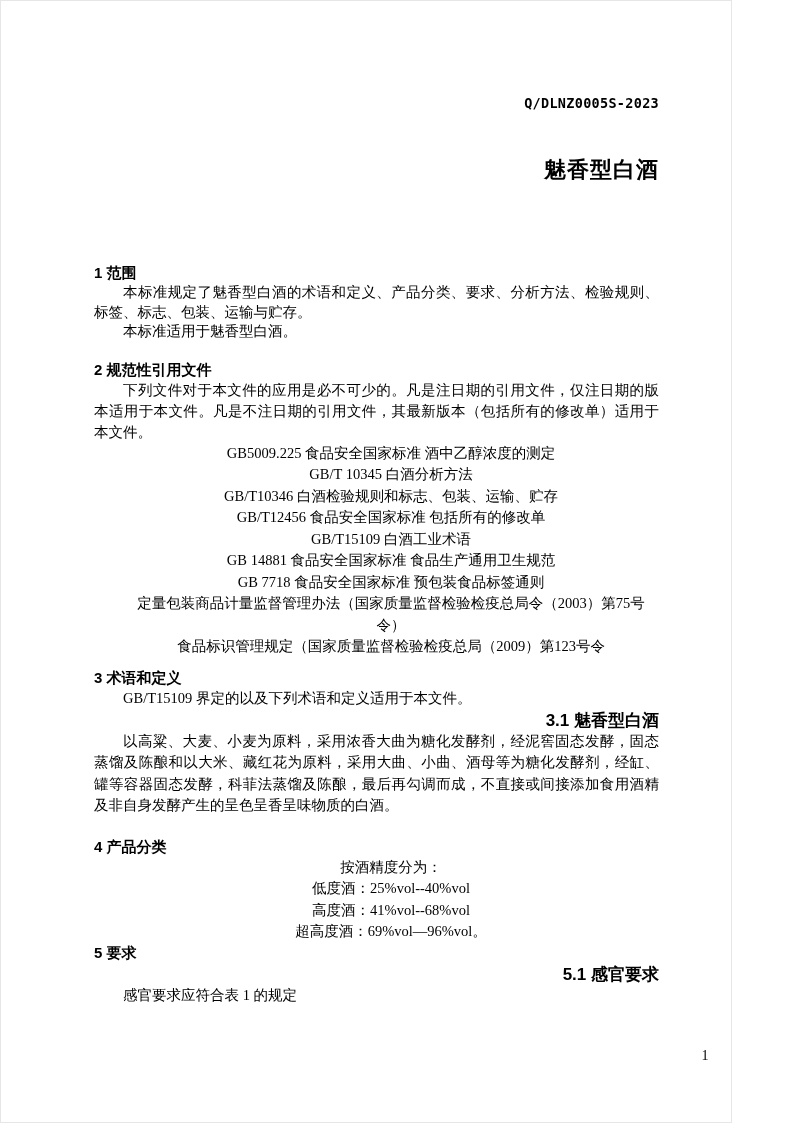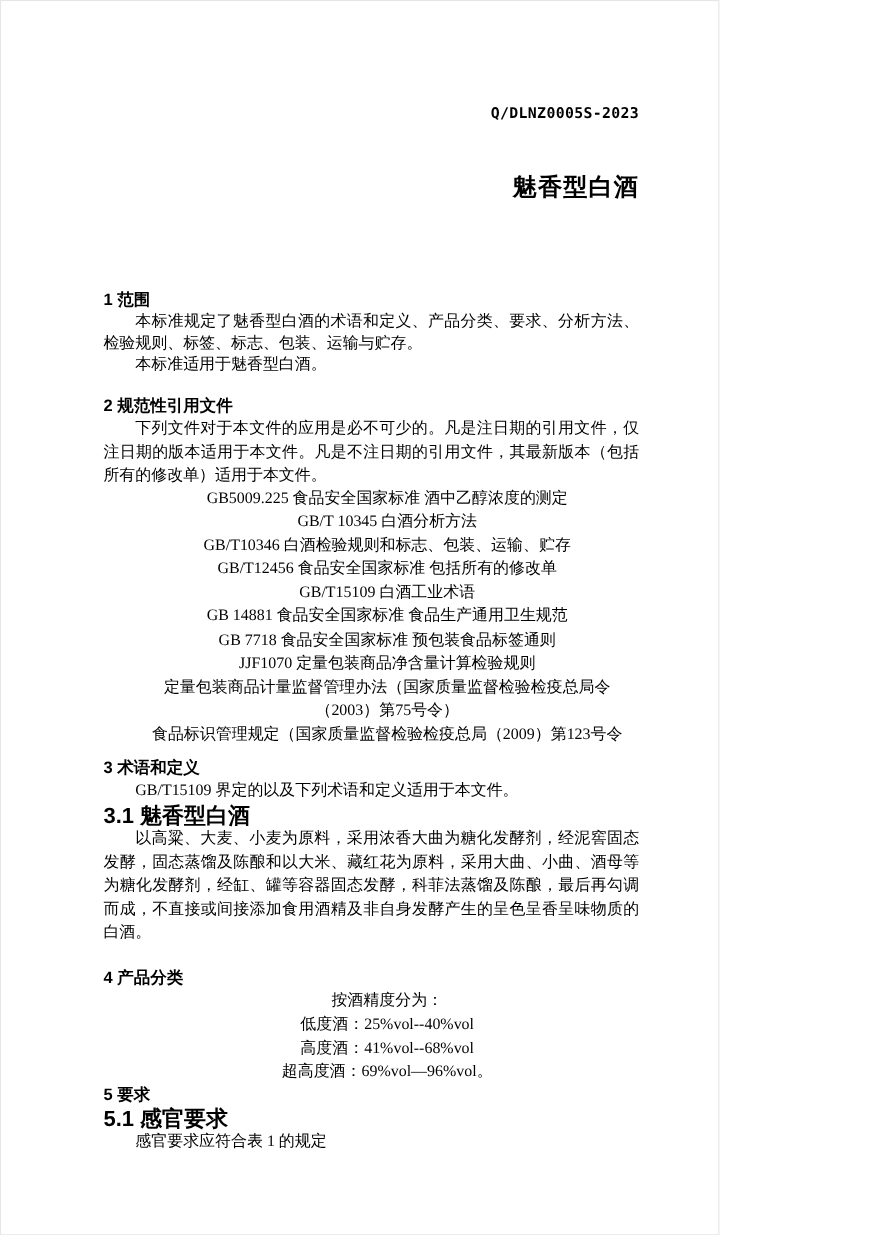--- a/index.html
+++ b/index.html
@@ -1,20 +1,20 @@
 <!DOCTYPE html>
 <html><head>
 <meta charset="utf-8">
 <style>
   * { margin: 0; padding: 0; box-sizing: border-box; }
   html, body { background: #ffffff; }
 
   .page {
     position: relative;
-    width: 654px;
+    width: 732px;
     height: 1123px;
     background: #ffffff;
     border: 1px solid #e6e6e6;
     font-family: "Liberation Serif", "DejaVu Serif", serif;
     font-size: 14.5px;
     color: #000000;
     padding: 94px 72px 0 93px;
     overflow: hidden;
   }
 
@@ -40,23 +40,24 @@
   .section-heading {
     font-family: "Liberation Sans", "DejaVu Sans", sans-serif;
     font-weight: bold;
     font-size: 15px;
     line-height: 20px;
   }
 
   .sub-heading {
     font-family: "Liberation Sans", "DejaVu Sans", sans-serif;
     font-weight: bold;
-    font-size: 20px;
+    font-size: 17px;
     line-height: 20px;
     margin-top: 2px;
+    text-align: right;
   }
 
   .para {
     line-height: 19.5px;
     text-indent: 2em;
     text-align: justify;
   }
 
   .para-loose {
     line-height: 21.5px;
@@ -110,21 +111,20 @@
   <div class="sec-2">
     <div class="section-heading">2 规范性引用文件</div>
     <p class="intro">下列文件对于本文件的应用是必不可少的。凡是注日期的引用文件，仅注日期的版本适用于本文件。凡是不注日期的引用文件，其最新版本（包括所有的修改单）适用于本文件。</p>
     <p class="ref-line">GB5009.225 食品安全国家标准 酒中乙醇浓度的测定</p>
     <p class="ref-line">GB/T 10345 白酒分析方法</p>
     <p class="ref-line">GB/T10346 白酒检验规则和标志、包装、运输、贮存</p>
     <p class="ref-line">GB/T12456 食品安全国家标准 包括所有的修改单</p>
     <p class="ref-line">GB/T15109 白酒工业术语</p>
     <p class="ref-line">GB 14881 食品安全国家标准 食品生产通用卫生规范</p>
     <p class="ref-line">GB 7718 食品安全国家标准 预包装食品标签通则</p>
-    <p class="ref-line">JJF1070 定量包装商品净含量计算检验规则</p>
     <p class="ref-line">定量包装商品计量监督管理办法（国家质量监督检验检疫总局令（2003）第75号令）</p>
     <p class="ref-line">食品标识管理规定（国家质量监督检验检疫总局（2009）第123号令</p>
   </div>
 
   <div class="sec-3">
     <div class="section-heading">3 术语和定义</div>
     <p class="intro">GB/T15109 界定的以及下列术语和定义适用于本文件。</p>
     <div class="sub-heading">3.1 魅香型白酒</div>
     <p class="para-loose">以高粱、大麦、小麦为原料，采用浓香大曲为糖化发酵剂，经泥窖固态发酵，固态蒸馏及陈酿和以大米、藏红花为原料，采用大曲、小曲、酒母等为糖化发酵剂，经缸、罐等容器固态发酵，科菲法蒸馏及陈酿，最后再勾调而成，不直接或间接添加食用酒精及非自身发酵产生的呈色呈香呈味物质的白酒。</p>
   </div>

